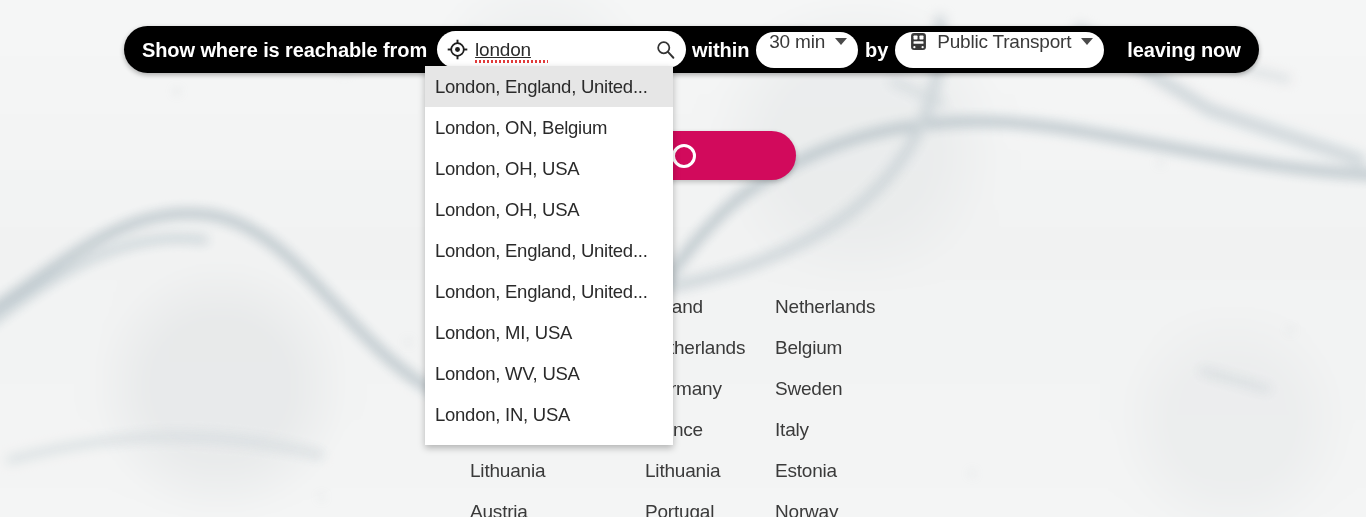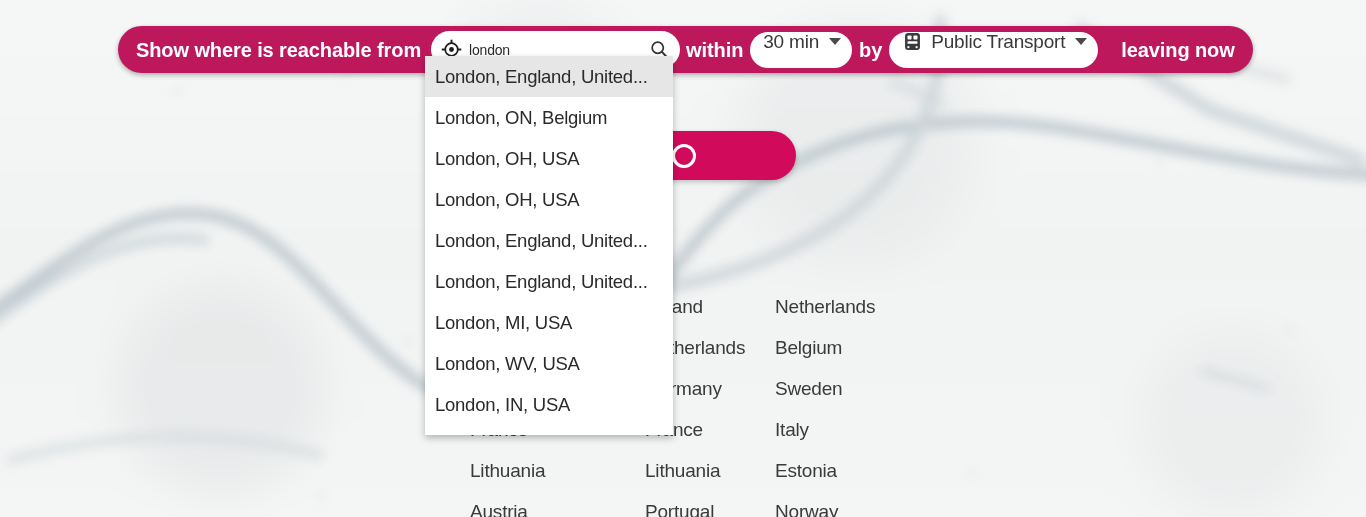--- a/index.html
+++ b/index.html
@@ -52,26 +52,26 @@
       radial-gradient(circle at 70% 86%, rgba(160,170,175,0.30) 0 2px, transparent 5px),
       radial-gradient(circle at 83% 34%, rgba(160,170,175,0.28) 0 2px, transparent 5px),
       radial-gradient(circle at 92% 62%, rgba(160,170,175,0.26) 0 2px, transparent 5px),
       radial-gradient(circle at 25% 90%, rgba(160,170,175,0.26) 0 2px, transparent 5px),
       radial-gradient(circle at 58% 12%, rgba(160,170,175,0.24) 0 2px, transparent 5px);
   }
 
   
   #query-bar {
     position: absolute;
-    left: 118px;
+    left: 124px;
     top: 26px;
     height: 47px;
     display: flex;
     align-items: center;
-    background: #be185d;
+    background: #000000;
     border-radius: 24px;
     padding: 0 18px 0 18px;
     box-shadow: 0 2px 5px rgba(0,0,0,0.30);
     z-index: 40;
   }
 
   .qb-text {
     color: #ffffff;
     font-size: 20px;
     font-weight: bold;
@@ -98,21 +98,21 @@
     display: flex;
     align-items: center;
     height: 100%;
     margin-left: 7px;
   }
   #location-input {
     border: none;
     outline: none;
     background: transparent;
     font-family: "Liberation Sans", sans-serif;
-    font-size: 14px;
+    font-size: 19px;
     color: #2b2b2b;
     width: 100%;
     padding: 0;
     letter-spacing: -0.2px;
     text-decoration: underline;
   }
   
   #spell-underline {
     position: absolute;
     left: 0;
@@ -153,21 +153,21 @@
     flex: 0 0 auto;
   }
   .train-icon { margin-right: 8px; flex: 0 0 auto; display: block; }
 
   #leaving-now { margin-left: 16px; }
 
   
   #autocomplete {
     position: absolute;
     left: 425px;
-    top: 56px;
+    top: 66px;
     width: 248px;
     background: #ffffff;
     box-shadow: 0 3px 7px rgba(0,0,0,0.27);
     z-index: 60;
     padding-bottom: 10px;
   }
   .ac-item {
     height: 41px;
     display: flex;
     align-items: center;

